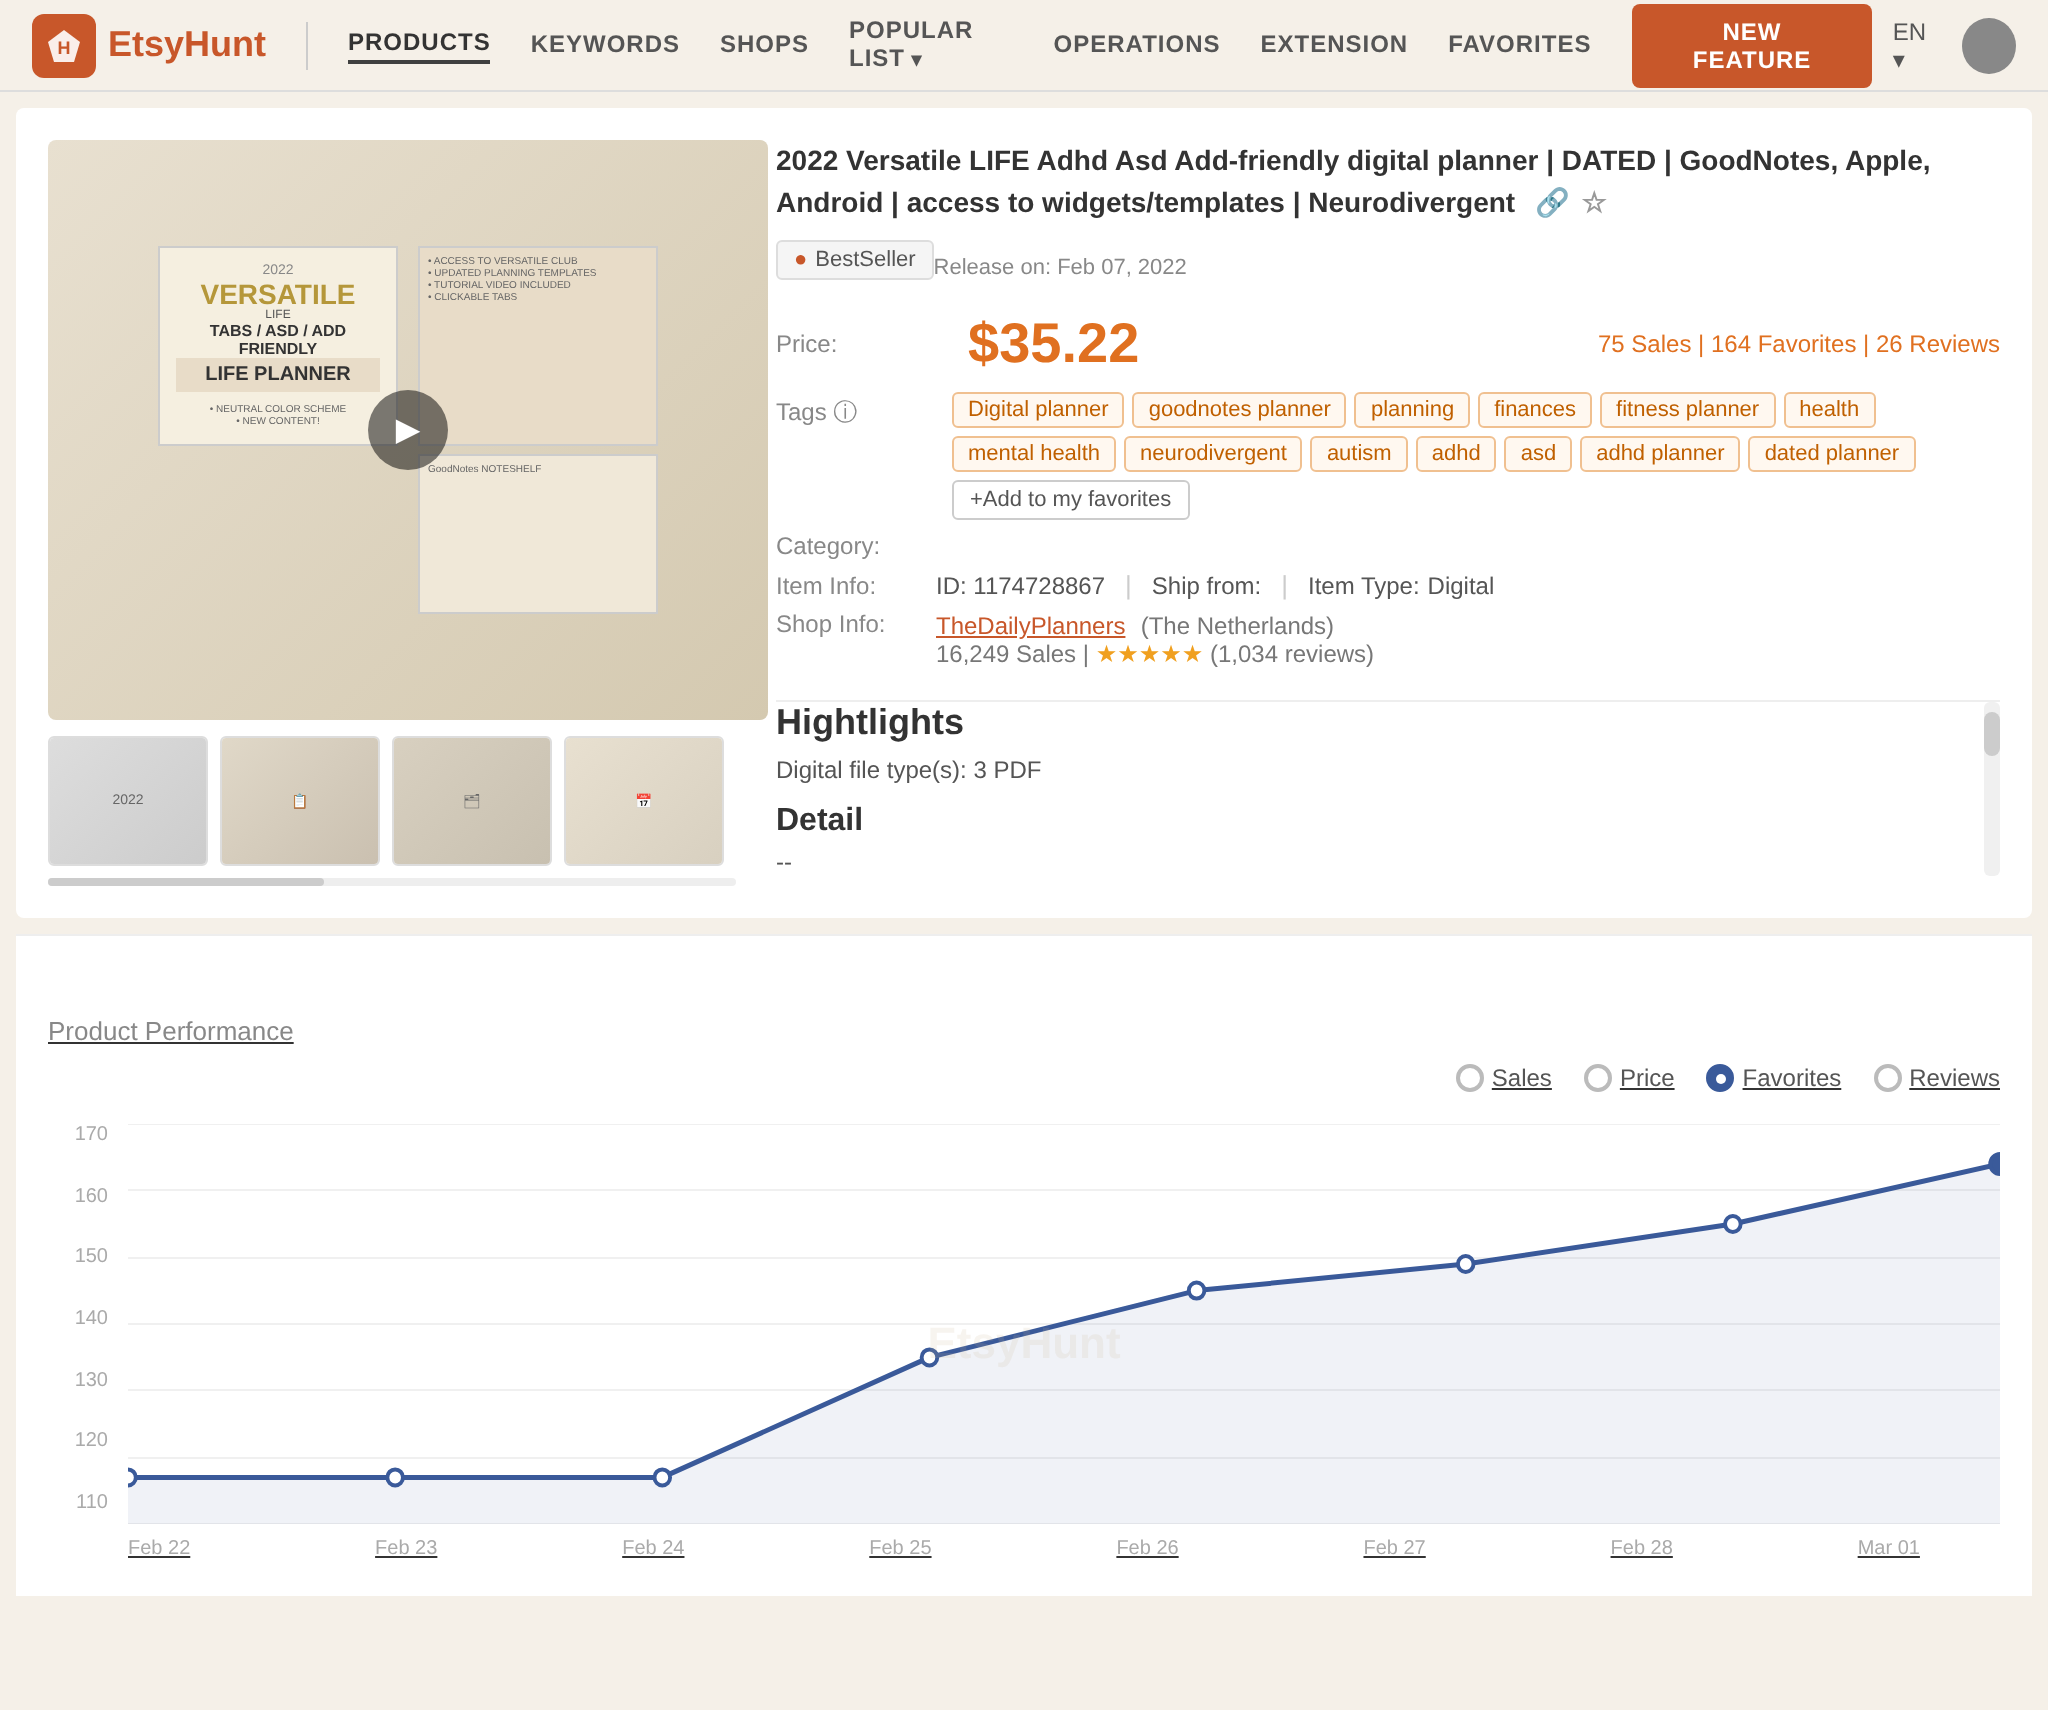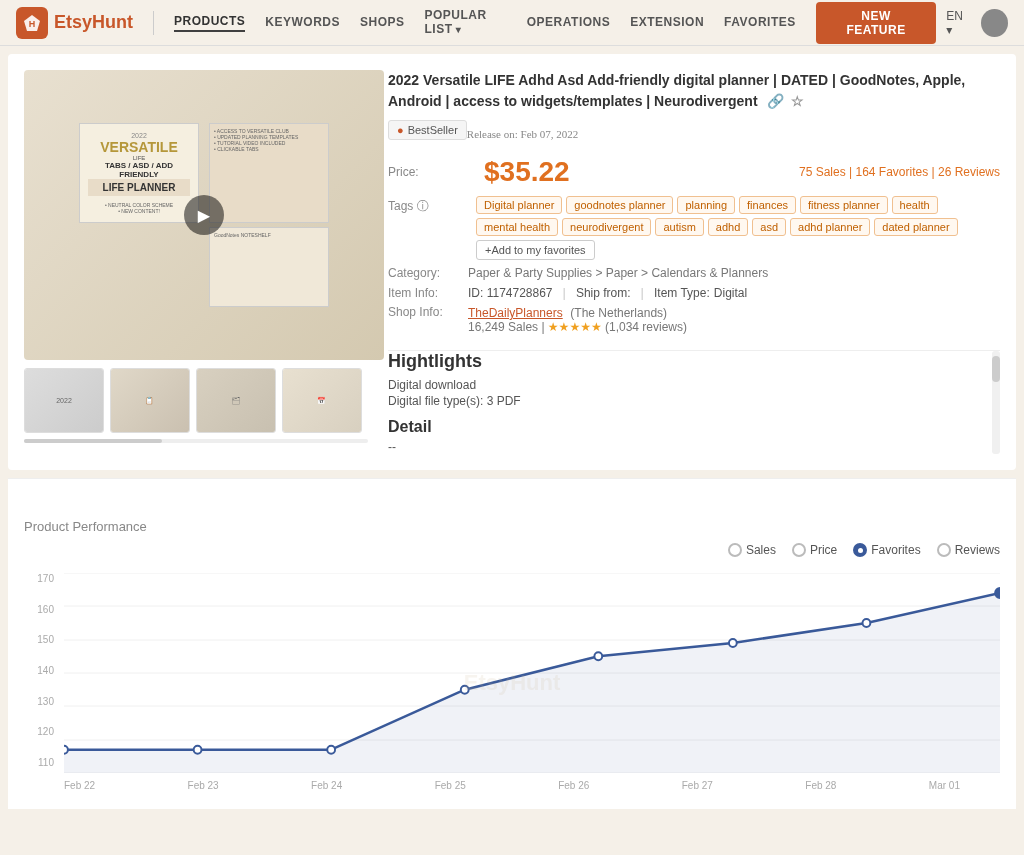--- a/index.html
+++ b/index.html
@@ -106,21 +106,21 @@
       line-height: 1.5; margin-bottom: 8px;
     }
     .product-title-icons { display: inline-flex; gap: 6px; margin-left: 6px; }
     .title-icon { font-size: 14px; color: #999; cursor: pointer; }
     .bestseller-badge {
       display: inline-flex; align-items: center; gap: 4px;
       background: #f5f5f5; border: 1px solid #ddd;
       padding: 3px 8px; border-radius: 3px; font-size: 11px; color: #555;
       margin-bottom: 8px;
     }
-    .release-date { float: right; font-size: 11px; color: #888; font-family: Liberation Serif, serif; }
+    .release-date { float: right; font-size: 11px; color: #888; }
     .price-row { display: flex; align-items: center; gap: 16px; margin: 8px 0; }
     .price-label { color: #888; font-size: 12px; width: 80px; }
     .price-value { font-size: 28px; font-weight: bold; color: #e07020; }
     .sales-info { font-size: 12px; color: #888; margin-left: auto; }
     .sales-info span { color: #e07020; }
 
     .tags-row { display: flex; align-items: flex-start; margin: 6px 0; gap: 8px; }
     .tags-label { color: #888; font-size: 12px; width: 80px; flex-shrink: 0; margin-top: 2px; }
     .tags-container { display: flex; flex-wrap: wrap; gap: 4px; }
     .tag {
@@ -156,20 +156,21 @@
     .detail-title { font-size: 16px; font-weight: bold; color: #333; margin: 10px 0 4px; }
     .detail-content { font-size: 12px; color: #555; }
     .description-title { font-size: 16px; font-weight: bold; color: #333; margin: 10px 0 4px; }
 
     
     .chart-section {
       background: white;
       margin: 8px;
       border-top: 1px solid #eee;
       padding: 16px;
+      text-decoration: underline;
     }
     .chart-header {
       display: flex; align-items: center; gap: 20px; margin-bottom: 16px;
     }
     .chart-title { font-size: 13px; color: #888; margin-right: auto; }
     .radio-group { display: flex; align-items: center; gap: 16px; margin-top: 48px; }
     .radio-item { display: flex; align-items: center; gap: 4px; font-size: 12px; color: #555; cursor: pointer; }
     .radio-circle {
       width: 14px; height: 14px; border-radius: 50%;
       border: 2px solid #bbb; display: flex; align-items: center; justify-content: center;
@@ -332,21 +333,20 @@
           <span class="tag">adhd</span>
           <span class="tag">asd</span>
           <span class="tag">adhd planner</span>
           <span class="tag">dated planner</span>
           <button class="add-favorites-btn">+Add to my favorites</button>
         </div>
       </div>
 
       <div class="info-row">
         <span class="info-label">Category:</span>
-        <span class="breadcrumb-nav">Paper &amp; Party Supplies  &gt;  Paper &gt; Calendars &amp; Planners</span>
       </div>
 
       <div class="info-row">
         <span class="info-label">Item Info:</span>
         <span class="info-value">ID: 1174728867</span>
         <span class="info-separator">|</span>
         <span class="info-value">Ship from:</span>
         <span class="info-separator">|</span>
         <span class="info-value">Item Type:</span>
         <span class="info-value" style="margin-left:4px;">Digital</span>
@@ -365,21 +365,20 @@
             <span>(1,034 reviews)</span>
           </div>
         </div>
       </div>
 
       <div class="highlights-section">
         <div style="position:absolute; right:0; top:0; bottom:0; width:8px; background:#f0f0f0; border-radius:3px;">
           <div style="width:8px; height:25%; background:#ccc; border-radius:4px; position:absolute; top:5px;"></div>
         </div>
         <div class="highlights-title">Hightlights</div>
-        <div class="highlight-item">Digital download</div>
         <div class="highlight-item">Digital file type(s): 3 PDF</div>
         <div class="detail-title">Detail</div>
         <div class="detail-content">--</div>
       </div>
     </div>
   </div>
 </div>
 
 <div class="chart-section">
   <div class="chart-header">

